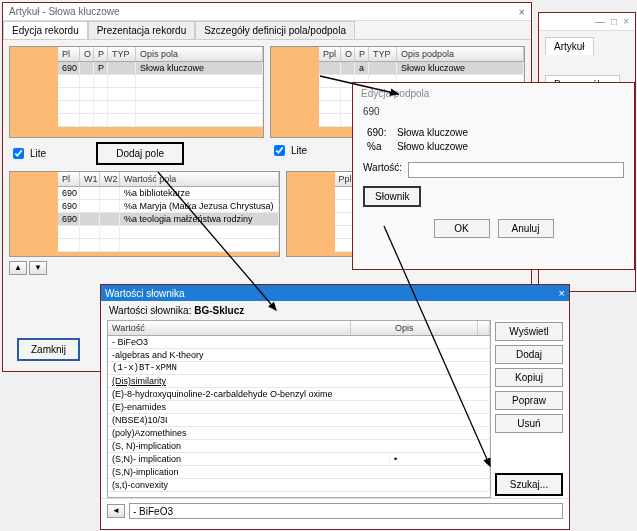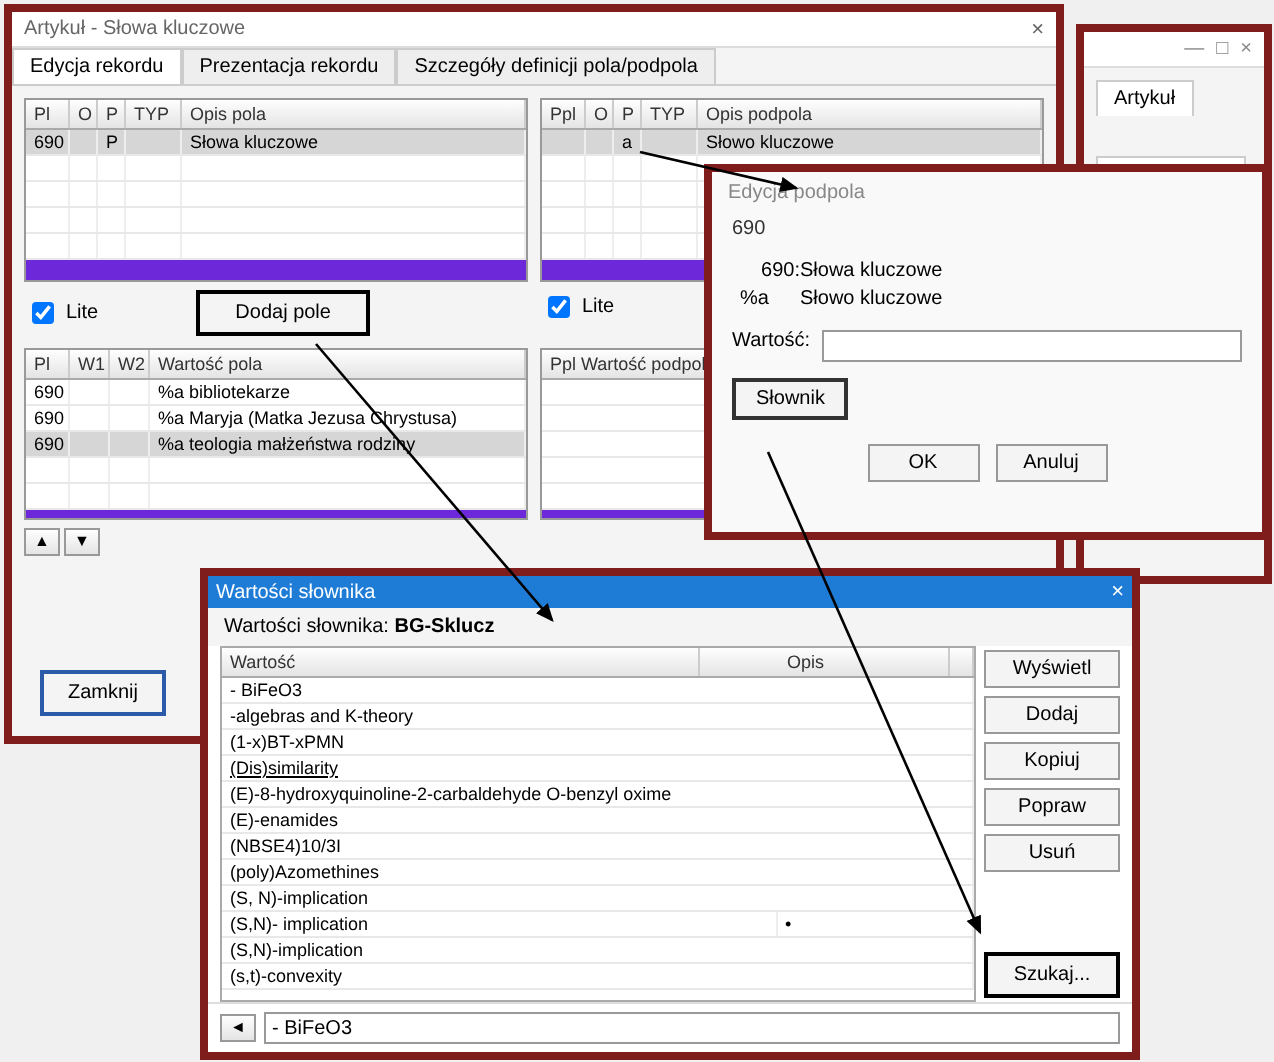--- a/index.html
+++ b/index.html
@@ -1,25 +1,25 @@
 <!DOCTYPE html>
 <html><head>
 <meta charset="utf-8">
 <style>
   * { box-sizing: border-box; font-family: Tahoma, Arial, sans-serif; font-size: 10px; }
   body { margin: 0; background: #f0f0f0; width: 637px; height: 531px; position: relative; overflow: hidden; }
-  .window { position: absolute; background: #f4f4f4; border: 4px solid #7f1d1d; }
+  .window { position: absolute; background: #f4f4f4; border: 1px solid #7f1d1d; }
   .titlebar { height: 18px; background: #fff; border-bottom: 1px solid #ddd; padding: 2px 6px; font-size: 10px; color: #666; display: flex; justify-content: space-between; align-items: center; }
   .titlebar-blue { background: #1e7cd6; color: #fff; font-weight: normal; height: 16px; display: flex; justify-content: space-between; align-items: center; padding: 0 4px; }
   .close-x { cursor: pointer; font-size: 11px; }
   .tabs { display: flex; background: #f4f4f4; border-bottom: 1px solid #ccc; }
   .tab { padding: 3px 8px; border: 1px solid #ccc; border-bottom: none; background: #fff; margin-right: 0; font-size: 10px; cursor: pointer; }
   .tab.inactive { background: #eee; }
   .panel { padding: 6px; }
-  .grid { border: 1px solid #999; background: #6d28d9; }
+  .grid { border: 1px solid #999; background: #fdba74; padding-left: 48px; }
   .grid-header { display: flex; background: linear-gradient(#fefefe,#e4e4e4); border-bottom: 1px solid #aaa; }
   .grid-header > div { padding: 2px 4px; border-right: 1px solid #ccc; font-size: 9px; color: #333; }
   .grid-body { background: #fff; }
   .grid-row { display: flex; border-bottom: 1px solid #e8e8e8; min-height: 13px; }
   .grid-row.sel { background: #d6d6d6; }
   .grid-row > div { padding: 1px 4px; border-right: 1px solid #eee; font-size: 9px; overflow: hidden; white-space: nowrap; }
   .btn { display: inline-block; background: #f4f4f4; border: 1px solid #999; padding: 3px 10px; font-size: 10px; cursor: pointer; text-align: center; }
   .btn-heavy { border: 2px solid #000; }
   .checkbox { display: inline-flex; align-items: center; gap: 3px; font-size: 10px; }
   .checkbox input { width: 11px; height: 11px; }
@@ -250,21 +250,21 @@
 
   <div style="position:absolute; left:14px; bottom:10px;">
     <div class="btn" style="border:2px solid #2a5aa8; padding:4px 12px;">Zamknij</div>
   </div>
 </div>
 
 <div class="window" style="left:352px; top:82px; width:283px; height:188px; background:#f9f9f9;">
   <div style="padding:5px 8px; color:#888; font-size:10px;">Edycja podpola</div>
   <div style="padding:2px 10px; color:#333;">690</div>
   <div style="padding:8px 14px 2px 14px;">
-    <div style="margin-bottom:3px;"><span style="display:inline-block; width:30px;text-align:right;">690:</span><span>Słowa kluczowe</span></div>
+    <div style="margin-bottom:3px;"><span style="display:inline-block; width:30px;">690:</span><span>Słowa kluczowe</span></div>
     <div><span style="display:inline-block; width:30px;">%a</span><span>Słowo kluczowe</span></div>
   </div>
   <div style="padding:8px 10px; display:flex; align-items:flex-start; gap:6px;">
     <span>Wartość:</span>
     <div class="input-line" style="flex:1;"></div>
   </div>
   <div style="padding:0 10px;">
     <div class="btn" style="border:2px solid #333;">Słownik</div>
   </div>
   <div style="padding:12px 10px; display:flex; gap:8px; justify-content:center;">
@@ -289,21 +289,21 @@
         <div style="width:12px;"></div>
       </div>
       <div style="flex:1; overflow-y:auto;">
         <div class="grid-row">
             <div style="flex:1;">- BiFeO3</div>
           </div>
         <div class="grid-row">
             <div style="flex:1;">-algebras and K-theory</div>
           </div>
         <div class="grid-row">
-            <div style="flex:1;">(1-x)BT-xPMN</div>
+            <div style="flex:1;font-family:Liberation Mono, monospace;">(1-x)BT-xPMN</div>
           </div>
         <div class="grid-row">
             <div style="flex:1;text-decoration:underline;">(Dis)similarity</div>
           </div>
         <div class="grid-row">
             <div style="flex:1;">(E)-8-hydroxyquinoline-2-carbaldehyde O-benzyl oxime</div>
           </div>
         <div class="grid-row">
             <div style="flex:1;">(E)-enamides</div>
           </div>

